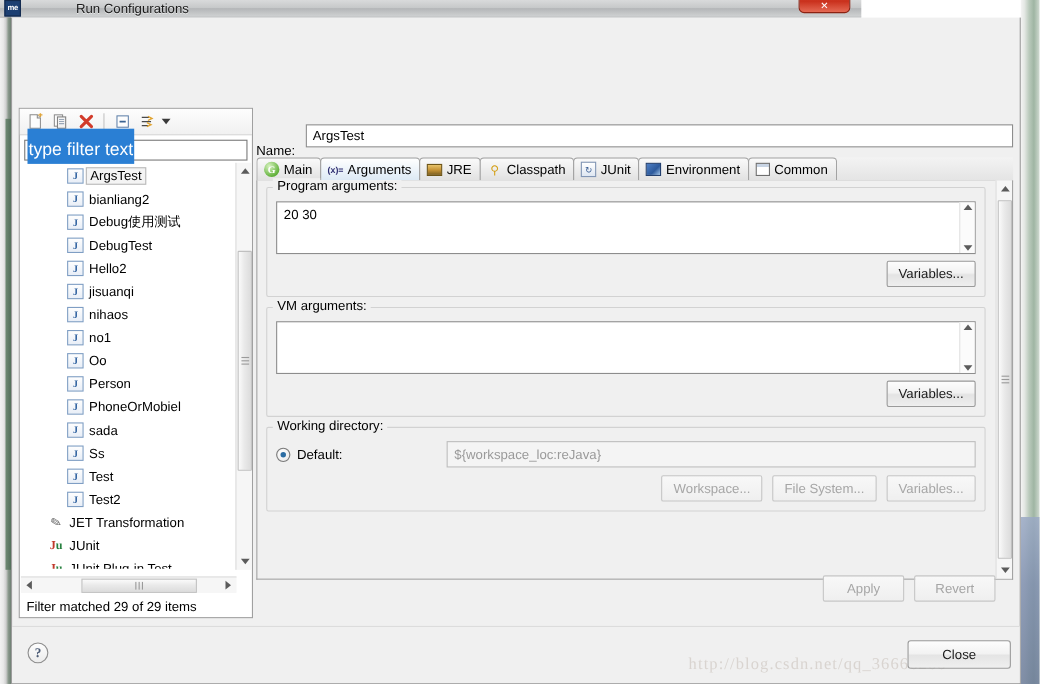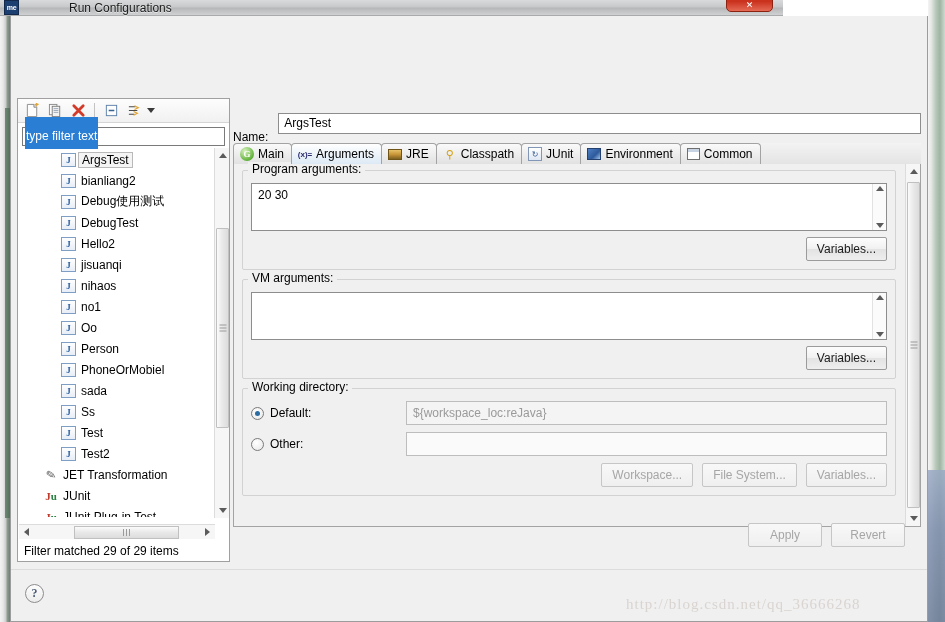--- a/index.html
+++ b/index.html
@@ -123,21 +123,21 @@
     border-right: 4px solid transparent; border-top: 5px solid #3a3a3a;
   }
 
   .filter-box {
     position: absolute; left: 4px; top: 28px; width: 203px; height: 19px;
     border: 1px solid #7a7a7a; background: #ffffff;
     display: flex; align-items: center;
   }
   .filter-text {
     background: #2a7fd4; color: #ffffff;
-    font-size: 12px; padding: 12px 1px; margin-left: 2px;
+    font-size: 16px; padding: 12px 1px; margin-left: 2px;
     line-height: 15px;
   }
 
   .tree-body {
     position: absolute; left: 1px; top: 50px; width: 196px; height: 368px;
     overflow: hidden; background: #ffffff;
   }
   .tree-row {
     height: 21px; display: flex; align-items: center;
     font-size: 12px; color: #000; white-space: nowrap;
@@ -644,27 +644,20 @@
           <div class="group-frame">
 
             <div class="wd-row">
               <span class="radio on"></span>
               <span class="wd-label">Default:</span>
               <div class="wd-input">
                 <span>${workspace_loc:reJava}</span>
               </div>
             </div>
 
-            <div class="wd-row">
-              <span class="radio"></span>
-              <span class="wd-label">Other:</span>
-              <div class="wd-input empty">
-                <span></span>
-              </div>
-            </div>
 
             <div class="btn-row">
               <div class="btn disabled">Workspace...</div>
               <div class="btn disabled">File System...</div>
               <div class="btn disabled">Variables...</div>
             </div>
           </div>
         </div>
       </div>
 
@@ -687,14 +680,15 @@
 
     <div class="apply-row">
       <div class="btn disabled">Apply</div>
       <div class="btn disabled">Revert</div>
     </div>
   </div>
 
   <div class="dlg-bottom">
     <div class="help-icon">?</div>
     <div class="watermark">http://blog.csdn.net/qq_36666268</div>
+    <div class="btn-close">Close</div>
   </div>
 </div>
 
 </body></html>

